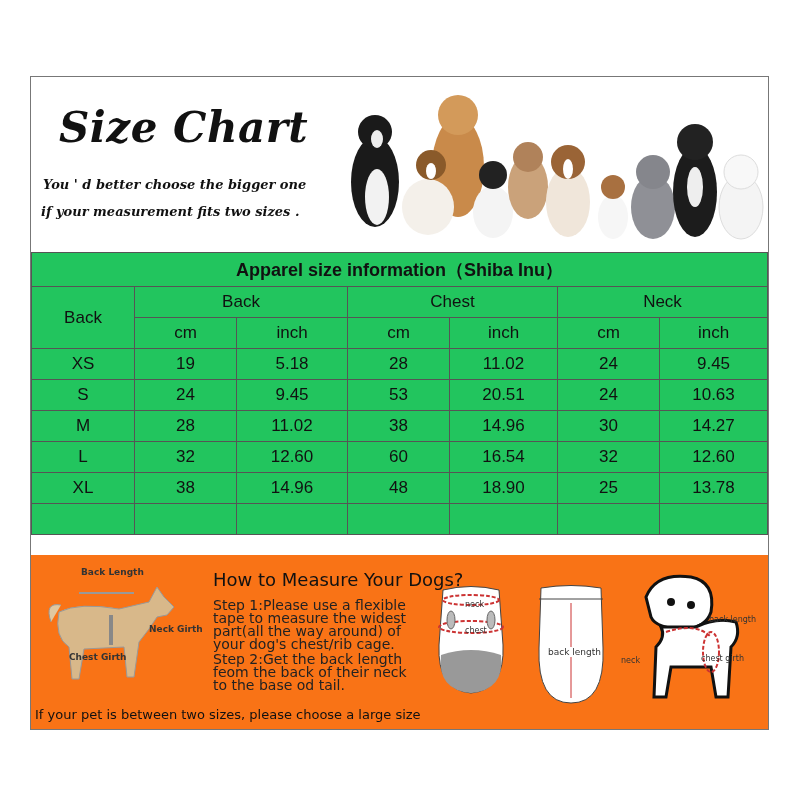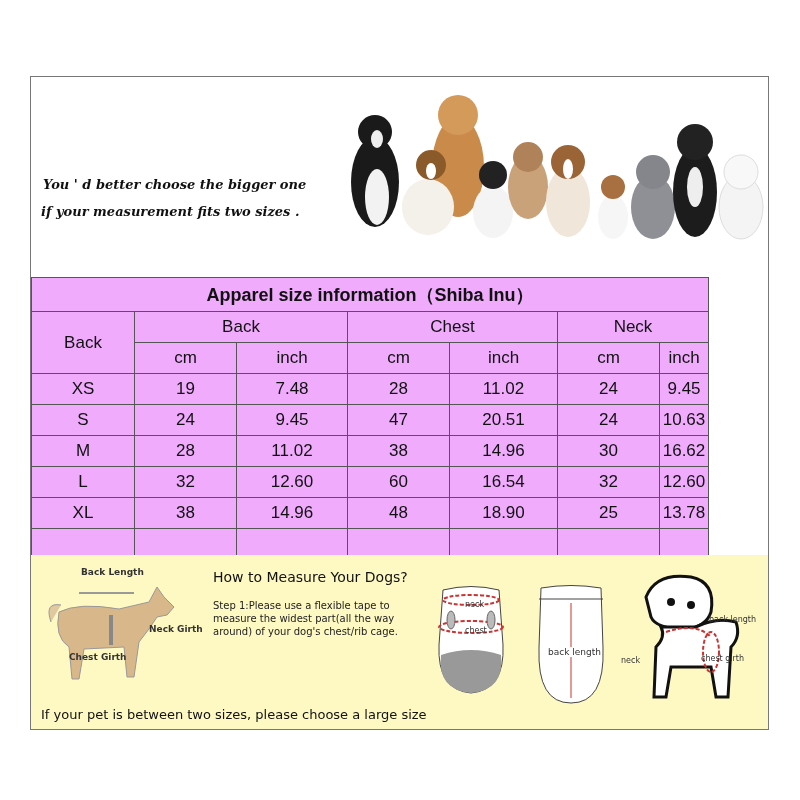--- a/index.html
+++ b/index.html
@@ -4,39 +4,40 @@
 <style>
   html,body{margin:0;padding:0;background:#fff;}
   body{width:800px;height:800px;position:relative;overflow:hidden;font-family:"Liberation Sans",sans-serif;}
   .frame{position:absolute;left:30px;top:76px;width:739px;height:654px;border:1px solid #777;box-sizing:border-box;background:#fff;}
   .header{position:absolute;left:0;top:0;width:737px;height:188px;background:#fff;}
   .title{position:absolute;left:28px;top:26px;font-family:"DejaVu Serif",serif;font-style:italic;font-weight:bold;font-size:42px;color:#111;letter-spacing:0.5px;}
   .sub{position:absolute;left:10px;font-family:"DejaVu Serif",serif;font-style:italic;font-weight:bold;font-size:13px;color:#111;}
   .sub1{top:100px;left:12px;}
   .sub2{top:127px;}
   .pets{position:absolute;left:312px;top:10px;width:425px;height:160px;}
-  table.size{position:absolute;left:0;top:200px;width:678px;border-collapse:collapse;background:#f0abfc;font-size:17px;color:#111;}
+  table.size{position:absolute;left:0;top:175px;width:737px;border-collapse:collapse;background:#22c55e;font-size:17px;color:#111;}
   table.size td{border:1px solid #555;text-align:center;height:30px;padding:0;}
   table.size td.caption{height:33px;font-weight:bold;font-size:18px;}
   table.size td.empty{height:30px;}
-  .bottom{position:absolute;left:0;top:478px;width:737px;height:174px;background:#fef9c3;}
-  .how-title{position:absolute;left:182px;top:14px;font-size:14px;color:#111;font-family:"DejaVu Sans",sans-serif;}
-  .step{position:absolute;left:182px;font-size:10px;line-height:13px;color:#222;font-family:"DejaVu Sans",sans-serif;width:210px;}
+  .bottom{position:absolute;left:0;top:478px;width:737px;height:174px;background:#f97316;}
+  .how-title{position:absolute;left:182px;top:14px;font-size:18px;color:#111;font-family:"DejaVu Sans",sans-serif;}
+  .step{position:absolute;left:182px;font-size:14px;line-height:13px;color:#222;font-family:"DejaVu Sans",sans-serif;width:210px;}
   .step1{top:44px;}
   .step2{top:98px;}
-  .foot{position:absolute;left:10px;top:152px;font-size:13px;color:#111;font-family:"DejaVu Sans",sans-serif;}
+  .foot{position:absolute;left:4px;top:152px;font-size:13px;color:#111;font-family:"DejaVu Sans",sans-serif;}
   .lbl{position:absolute;font-size:9px;font-weight:bold;color:#333;font-family:"DejaVu Sans",sans-serif;}
   .dlbl{position:absolute;font-size:8px;color:#333;font-family:"DejaVu Sans",sans-serif;}
 </style>
 </head>
 <body>
 
 <div class="frame">
 
   <div class="header">
+    <div class="title">Size Chart</div>
     <div class="sub sub1">You ' d better choose the bigger one</div>
     <div class="sub sub2">if your measurement fits two sizes .</div>
     <svg class="pets" viewBox="0 0 425 160">
 
       <ellipse cx="32" cy="95" rx="24" ry="45" fill="#1a1a1a"></ellipse>
         <ellipse cx="34" cy="110" rx="12" ry="28" fill="#f2f2f2"></ellipse>
         <circle cx="32" cy="45" r="17" fill="#1a1a1a"></circle>
         <ellipse cx="34" cy="52" rx="6" ry="9" fill="#eee"></ellipse>
 
       <ellipse cx="115" cy="80" rx="26" ry="50" fill="#c98a4a"></ellipse>
@@ -86,43 +87,43 @@
       <td style="width:101px">cm</td>
       <td style="width:110px">inch</td>
       <td style="width:101px">cm</td>
       <td style="width:107px">inch</td>
       <td style="width:101px">cm</td>
       <td>inch</td>
     </tr>
     <tr>
       <td>XS</td>
       <td>19</td>
-      <td>7.48</td>
+      <td>5.18</td>
       <td>28</td>
       <td>11.02</td>
       <td>24</td>
       <td>9.45</td>
     </tr>
     <tr>
       <td>S</td>
       <td>24</td>
       <td>9.45</td>
-      <td>47</td>
+      <td>53</td>
       <td>20.51</td>
       <td>24</td>
       <td>10.63</td>
     </tr>
     <tr>
       <td>M</td>
       <td>28</td>
       <td>11.02</td>
       <td>38</td>
       <td>14.96</td>
       <td>30</td>
-      <td>16.62</td>
+      <td>14.27</td>
     </tr>
     <tr>
       <td>L</td>
       <td>32</td>
       <td>12.60</td>
       <td>60</td>
       <td>16.54</td>
       <td>32</td>
       <td>12.60</td>
     </tr>
@@ -154,20 +155,21 @@
       <path d="M20 45 Q40 35 80 42 L110 35 L118 20 L125 30 L135 40 L128 48 L118 50 L110 62 L100 75 L95 110 L88 110 L85 80 L45 82 L40 112 L33 112 L30 80 Q15 70 20 45Z" fill="#d8b88a" stroke="#999"></path>
       <path d="M12 55 Q5 35 22 38" fill="#e0c8a0" stroke="#999"></path>
       <line x1="72" y1="48" x2="72" y2="78" stroke="#888" stroke-width="4"></line>
     </svg>
     <div class="lbl" style="left:50px;top:12px">Back Length</div>
     <div class="lbl" style="left:118px;top:69px">Neck Girth</div>
     <div class="lbl" style="left:38px;top:97px">Chest Girth</div>
 
     <div class="how-title">How to Measure Your Dogs?</div>
     <div class="step step1">Step 1:Please use a flexible tape to measure the widest part(all the way around) of your dog's chest/rib cage.</div>
+    <div class="step step2">Step 2:Get the back length feom the back of their neck to the base od tail.</div>
     <div class="foot">If your pet is between two sizes, please choose a large size</div>
 
     <svg style="position:absolute;left:400px;top:10px;width:80px;height:140px" viewBox="0 0 80 140">
       <path d="M12 25 Q40 18 68 25 L72 80 Q74 125 40 128 Q6 125 8 80Z" fill="#fff" stroke="#444"></path>
       <path d="M10 90 Q40 80 70 90 Q74 125 40 128 Q6 125 10 90Z" fill="#999"></path>
       <ellipse cx="40" cy="35" rx="28" ry="5" fill="none" stroke="#c33" stroke-width="2" stroke-dasharray="4 2"></ellipse>
       <ellipse cx="40" cy="62" rx="32" ry="6" fill="none" stroke="#c33" stroke-width="2" stroke-dasharray="4 2"></ellipse>
       <ellipse cx="20" cy="55" rx="4" ry="9" fill="#bbb" stroke="#666"></ellipse>
       <ellipse cx="60" cy="55" rx="4" ry="9" fill="#bbb" stroke="#666"></ellipse>
     </svg>

